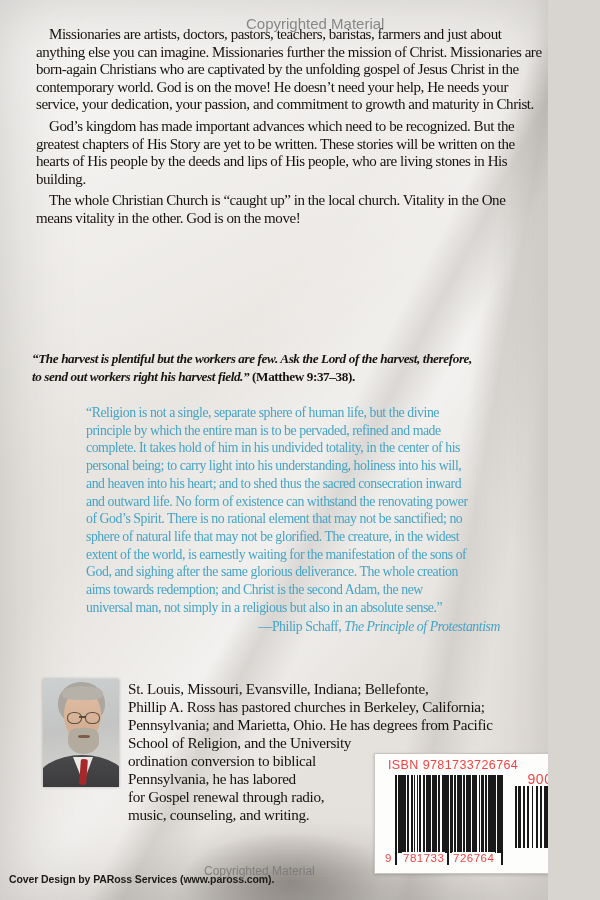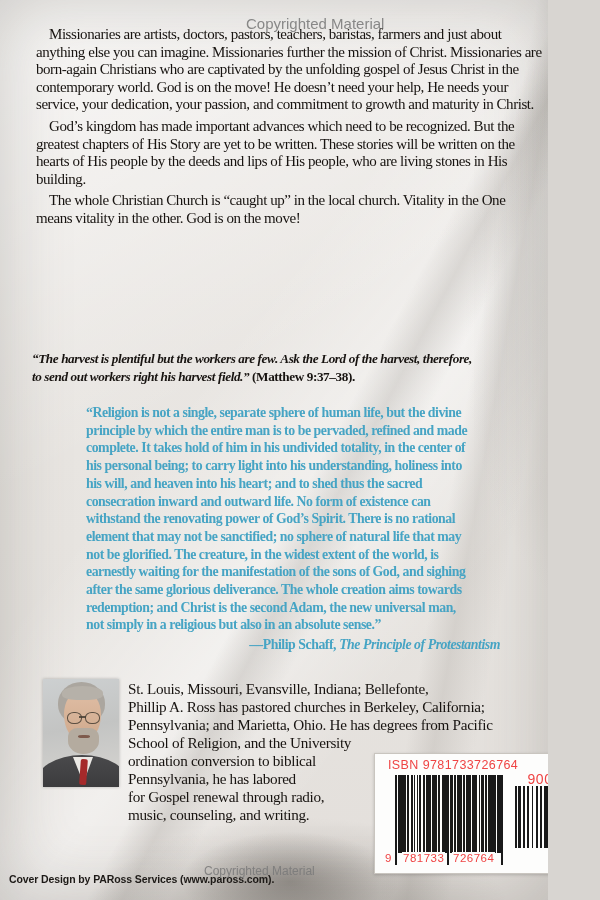--- a/index.html
+++ b/index.html
@@ -25,21 +25,21 @@
   .wm-top{left:246px;top:15px;font-size:15px;}
   .wm-bottom{left:204px;top:864px;font-size:12px;}
   
   .body-copy{left:32px;top:22px;width:516px;font-size:15px;line-height:17.6px;letter-spacing:-0.45px;}
   .body-copy p{margin:4px;text-indent:13px;}
   
   .scripture{left:32px;top:350px;font-size:13.2px;line-height:18.2px;font-weight:bold;letter-spacing:-0.4px;}
   .scripture .ln{white-space:nowrap;font-style:italic;}
   .scripture .ref{font-style:normal;font-weight:bold;}
   
-  .schaff{left:86px;top:404px;width:382px;font-size:13.8px;line-height:17.7px;letter-spacing:-0.45px;color:#46a4c4;font-weight:bold;}
+  .schaff{left:86px;top:404px;width:382px;font-size:13.8px;line-height:17.7px;letter-spacing:-0.45px;color:#46a4c4;font-weight:normal;}
   .schaff-attr{text-align:right;margin-right:-32px;margin-top:2px;}
   .schaff-attr .title{font-style:italic;}
   
   .photo{left:43px;top:679px;width:76px;height:108px;overflow:hidden;
     background:linear-gradient(170deg,#cdd0d1 0%,#c3c4c3 45%,#d8d6d2 100%);
     box-shadow:0 0 3px rgba(0,0,0,.25);}
   .photo div{position:absolute;}
   .ph-hair{left:15px;top:3px;width:47px;height:42px;background:#aba69f;border-radius:50% 50% 45% 45%;}
   .ph-face{left:21px;top:12px;width:37px;height:50px;background:linear-gradient(180deg,#dcb99f 20%,#cfa98c 100%);border-radius:48% 52% 55% 55%/55% 55% 62% 62%;}
   .ph-fringe{left:19px;top:7px;width:41px;height:14px;background:#b6b1a9;border-radius:50% 50% 35% 35%;}

